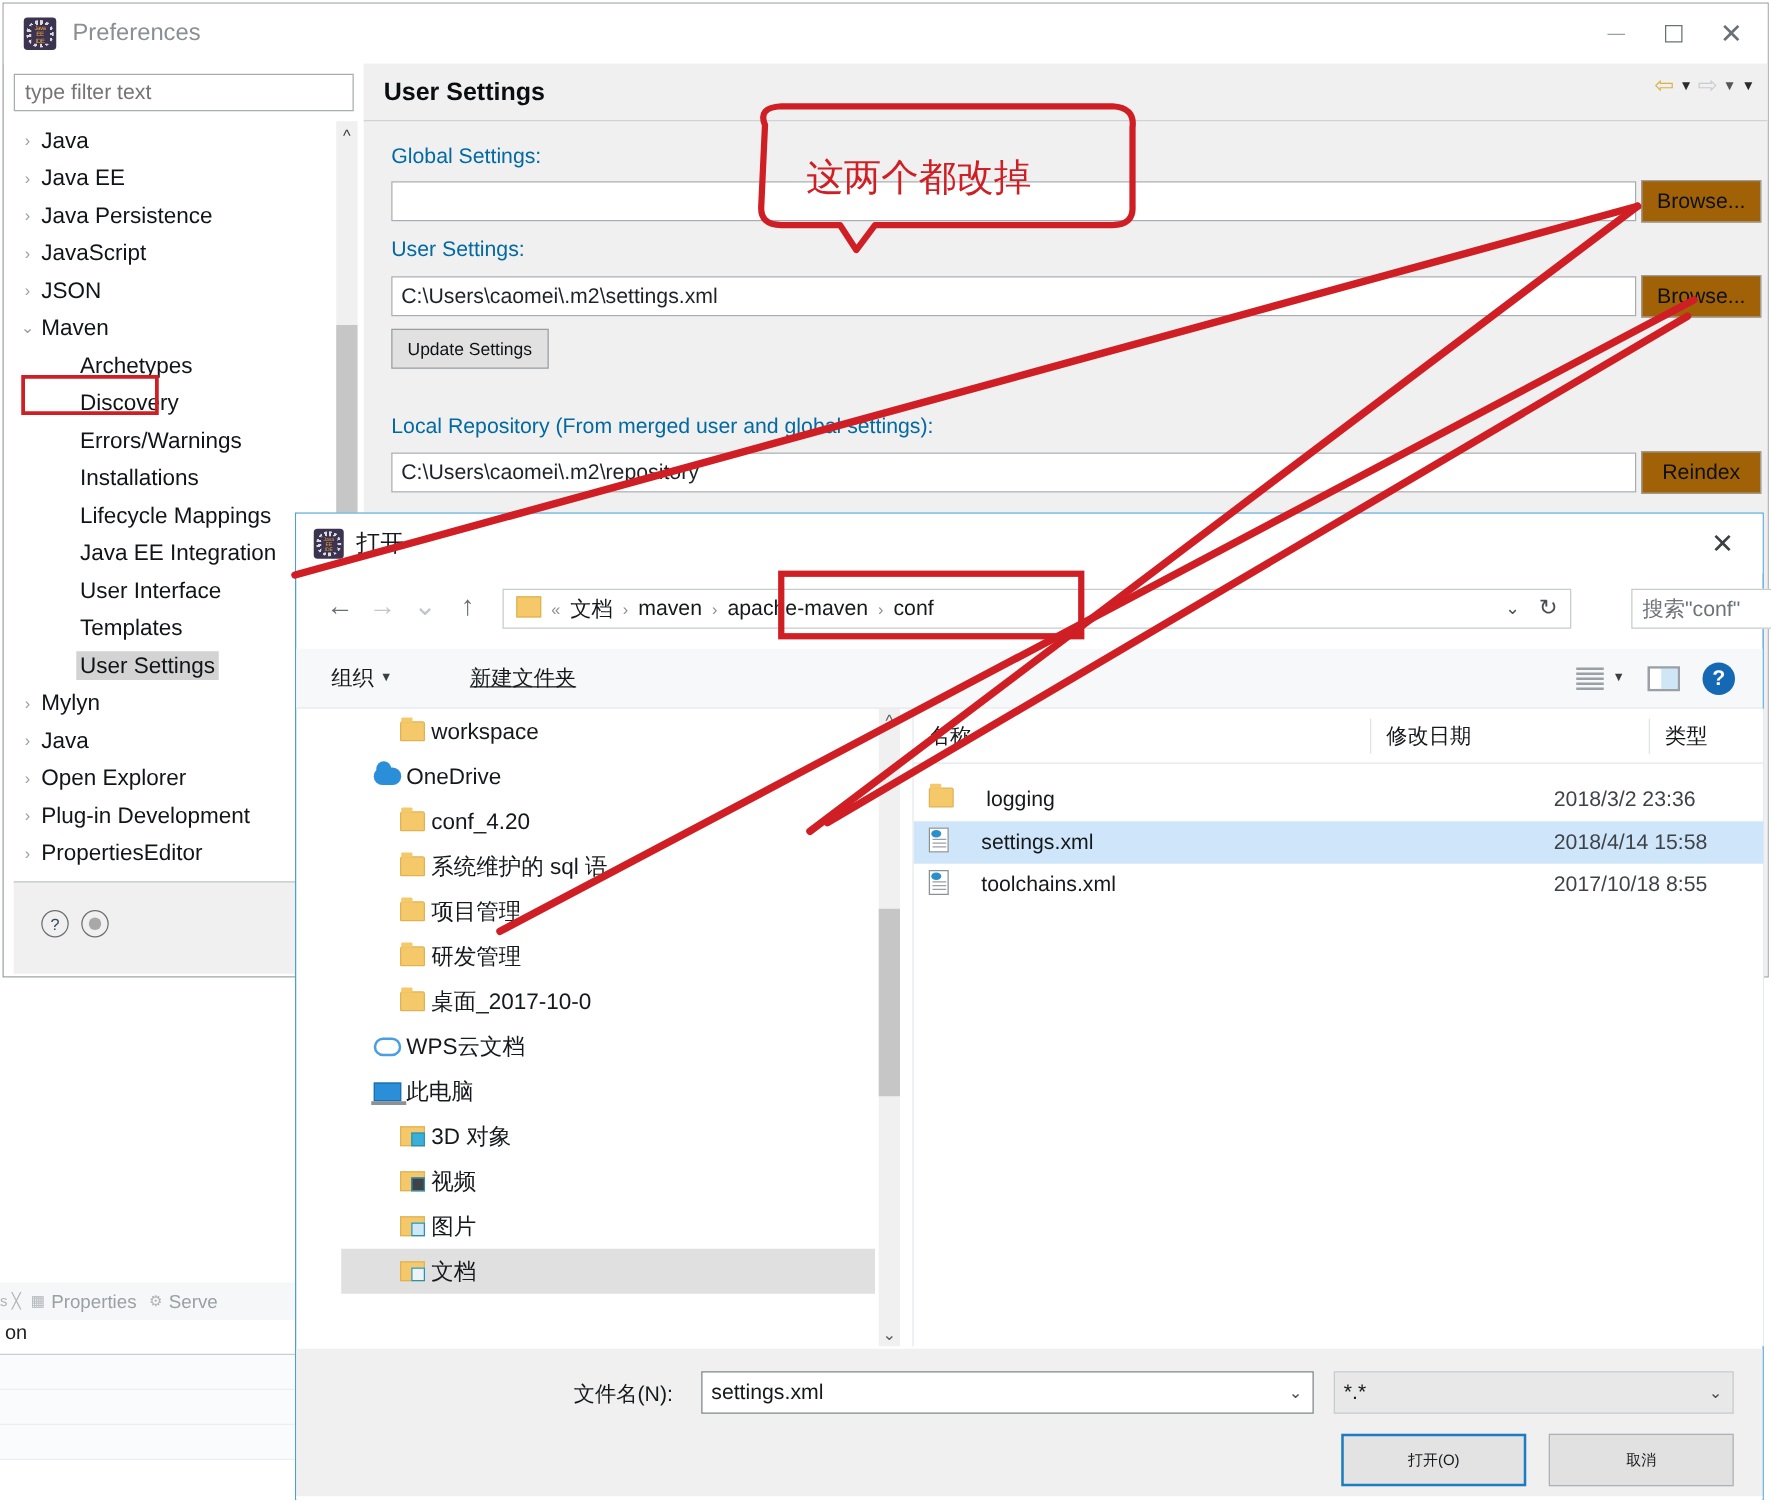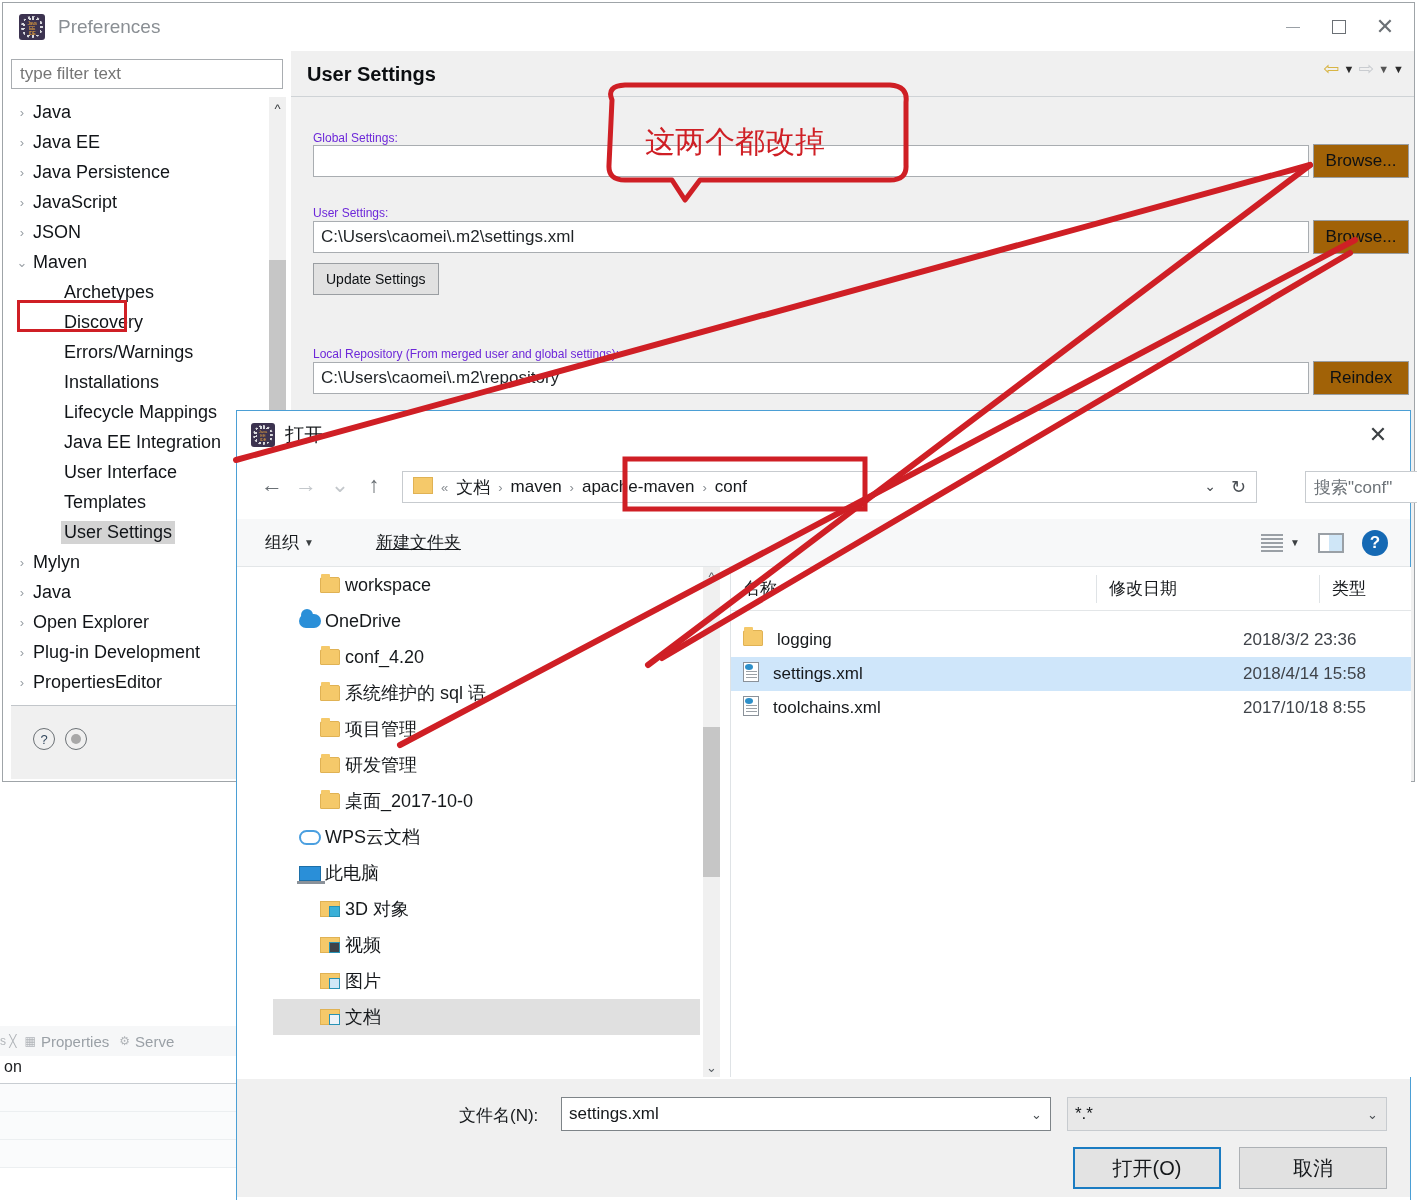--- a/index.html
+++ b/index.html
@@ -117,21 +117,21 @@
   #content-title{
     position:absolute;left:16px;top:12px;font-size:20px;font-weight:bold;color:#0b0e11;
   }
   #nav-toolbar{position:absolute;right:10px;top:8px;display:flex;align-items:center;gap:4px;}
   .navarrow{font-size:19px;line-height:19px;}
   .navarrow.back{color:#d8b544;}
   .navarrow.fwd{color:#c9ccd0;}
   .navcaret{font-size:11px;color:#2b2b2b;}
   .navcaret.grey{color:#555;}
 
-  .field-label{position:absolute;font-size:12px;color:#6d28d9;margin-top:16px;}
+  .field-label{position:absolute;font-size:17px;color:#0369a1;}
   .field-input{
     position:absolute;height:32px;box-sizing:border-box;border:1px solid #a9adb1;
     background:#ffffff;font-size:17px;color:#1f2326;padding:2px 7px;outline:none;
     font-family:"Liberation Sans",sans-serif;
   }
   .field-btn{
     position:absolute;height:34px;box-sizing:border-box;background:#a16207;
     border:1px solid #9a9ea2;font-size:17px;color:#0e1114;
     display:flex;align-items:center;justify-content:center;
     font-family:"Liberation Sans",sans-serif;
@@ -227,21 +227,21 @@
   #navpane-scroll .thumb{position:absolute;left:0;top:160px;width:17px;height:150px;background:#c6c6c6;}
   #navpane-divider{position:absolute;left:493px;top:156px;width:1px;height:510px;background:#dfe3e6;}
 
   
   #filelist{position:absolute;left:494px;top:156px;width:680px;height:510px;background:#ffffff;overflow:hidden;}
   #filelist-header{position:absolute;left:0;top:0;width:100%;height:44px;border-bottom:1px solid #e3e6e8;box-sizing:border-box;}
   .col-head{position:absolute;top:0;height:43px;display:flex;align-items:center;font-size:17px;color:#16191c;padding-left:12px;box-sizing:border-box;}
   .col-sep{position:absolute;top:8px;width:1px;height:28px;background:#dfe3e6;}
   .file-row{position:absolute;left:0;width:100%;height:34px;display:flex;align-items:center;font-size:17px;color:#16191c;}
   .file-row.sel{background:#cfe6fa;}
-  .file-row .fname{position:absolute;left:12px;display:flex;align-items:center;gap:14px;justify-content:center;}
+  .file-row .fname{position:absolute;left:12px;display:flex;align-items:center;gap:26px;justify-content:center;}
   .file-row .fdate{position:absolute;left:512px;color:#3f4349;}
   .xml-ico{width:16px;height:20px;background:#ffffff;border:1px solid #8a9199;box-sizing:border-box;position:relative;}
   .xml-ico:before{content:"";position:absolute;left:2px;top:8px;width:11px;height:1px;background:#9aa0a6;box-shadow:0 3px 0 #9aa0a6,0 6px 0 #9aa0a6;}
   .xml-ico:after{content:"";position:absolute;left:1px;top:1px;width:8px;height:6px;border-radius:50%;background:#2d8fc9;}
 
   
   #dlg-footer{position:absolute;left:0;top:668px;width:100%;height:120px;background:#f0f0f0;}
   #fn-label{position:absolute;left:222px;top:25px;font-size:17px;color:#16191c;}
   #fn-input{
     position:absolute;left:324px;top:18px;width:490px;height:34px;box-sizing:border-box;
@@ -250,21 +250,21 @@
   }
   #fn-caret{position:absolute;right:8px;color:#4a4f54;font-size:13px;}
   #filter-select{
     position:absolute;left:830px;top:18px;width:320px;height:34px;box-sizing:border-box;
     border:1px solid #c7cbcf;background:#e8e8e8;font-size:17px;color:#16191c;padding:2px 7px;
     display:flex;align-items:center;
   }
   #filter-caret{position:absolute;right:8px;color:#4a4f54;font-size:13px;}
   .dlg-btn{
     position:absolute;top:68px;height:42px;box-sizing:border-box;
-    display:flex;align-items:center;justify-content:center;font-size:20px;color:#16191c;
+    display:flex;align-items:center;justify-content:center;font-size:12px;color:#16191c;
     background:#e1e1e1;border:1px solid #adb1b5;
   }
   #open-btn{left:836px;width:148px;border:2px solid #1b7cc2;background:#e3e3e3;}
   #cancel-btn{left:1002px;width:148px;}
   #dlg-bottomline{position:absolute;left:0;top:786px;width:100%;height:4px;background:#ffffff;}
 </style>
 </head>
 <body>
 
 <div id="eclipse-bg"></div>

